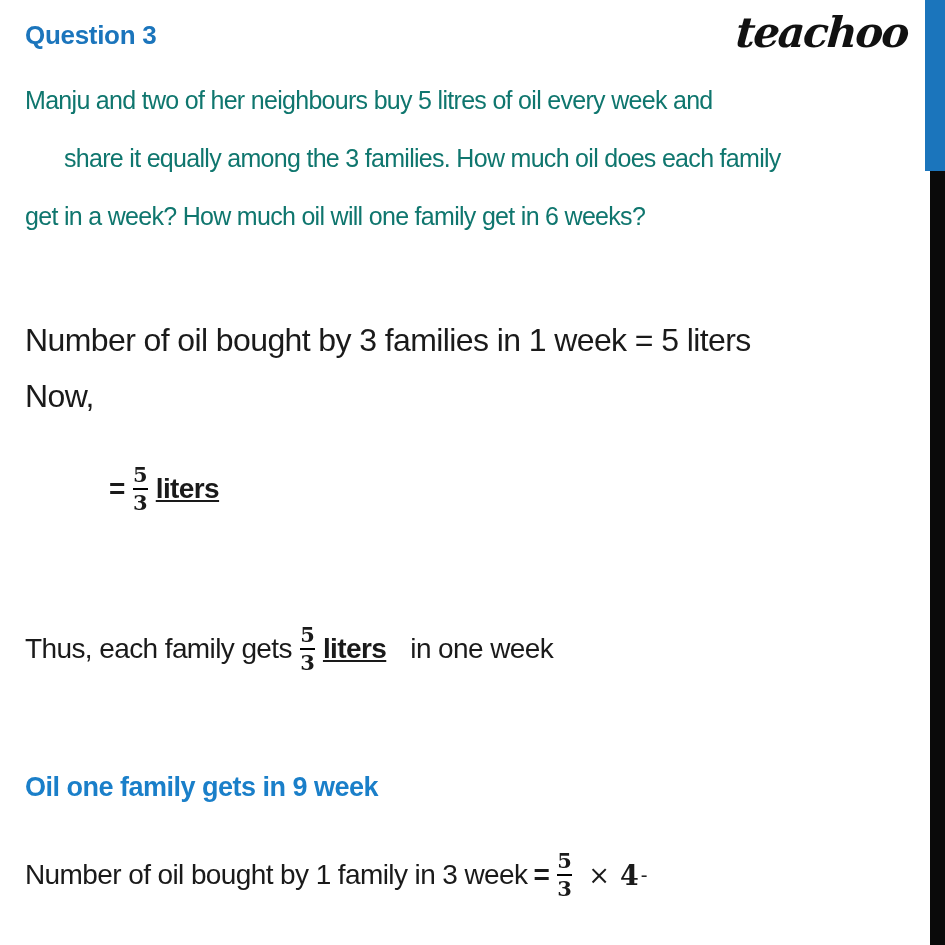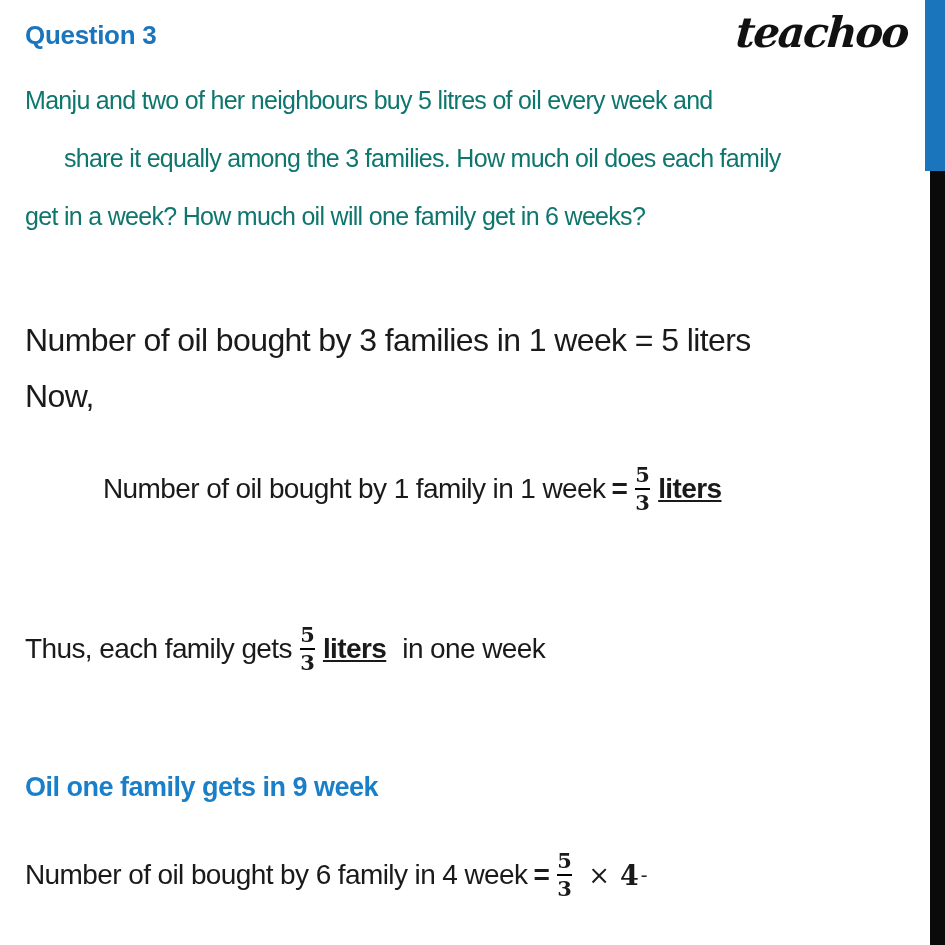--- a/index.html
+++ b/index.html
@@ -112,45 +112,44 @@
 
   <div class="q-line q-line1">Manju and two of her neighbours buy 5 litres of oil every week and</div>
   <div class="q-line q-line2">share it equally among the 3 families. How much oil does each family</div>
   <div class="q-line q-line3">get in a week? How much oil will one family get in 6 weeks?</div>
 
   <div class="sol-line sol-1">Number of oil bought by 3 families in 1 week = 5 liters</div>
 
   <div class="sol-line sol-now">Now,</div>
 
   <div class="eq-row eq1">
-    <span>Number of oil bought by 1 family in 1 week</span>
     <span class="eq-eq">=</span>
     <span class="frac">
       <span>5</span>
       <span class="bar"></span>
       <span>3</span>
     </span>
     <span class="bold-sans">liters</span>
   </div>
 
   <div class="eq-row thus-row">
     <span>Thus, each family gets</span>
     <span class="frac">
       <span>5</span>
       <span class="bar"></span>
       <span>3</span>
     </span>
     <span class="bold-sans">liters</span>
-    <span style="margin-left:16px">in one week</span>
+    <span style="margin-left:24px">in one week</span>
   </div>
 
   <div class="sub-heading">Oil one family gets in 9 week</div>
 
   <div class="eq-row eq2">
-    <span>Number of oil bought by 6 family in 4 week</span>
+    <span>Number of oil bought by 1 family in 3 week</span>
     <span class="eq-eq">=</span>
     <span class="frac">
       <span>5</span>
       <span class="bar"></span>
       <span>3</span>
     </span>
     <span class="times">×</span>
     <span class="factor">4</span>
     <span class="stray-dash">-</span>
   </div>

